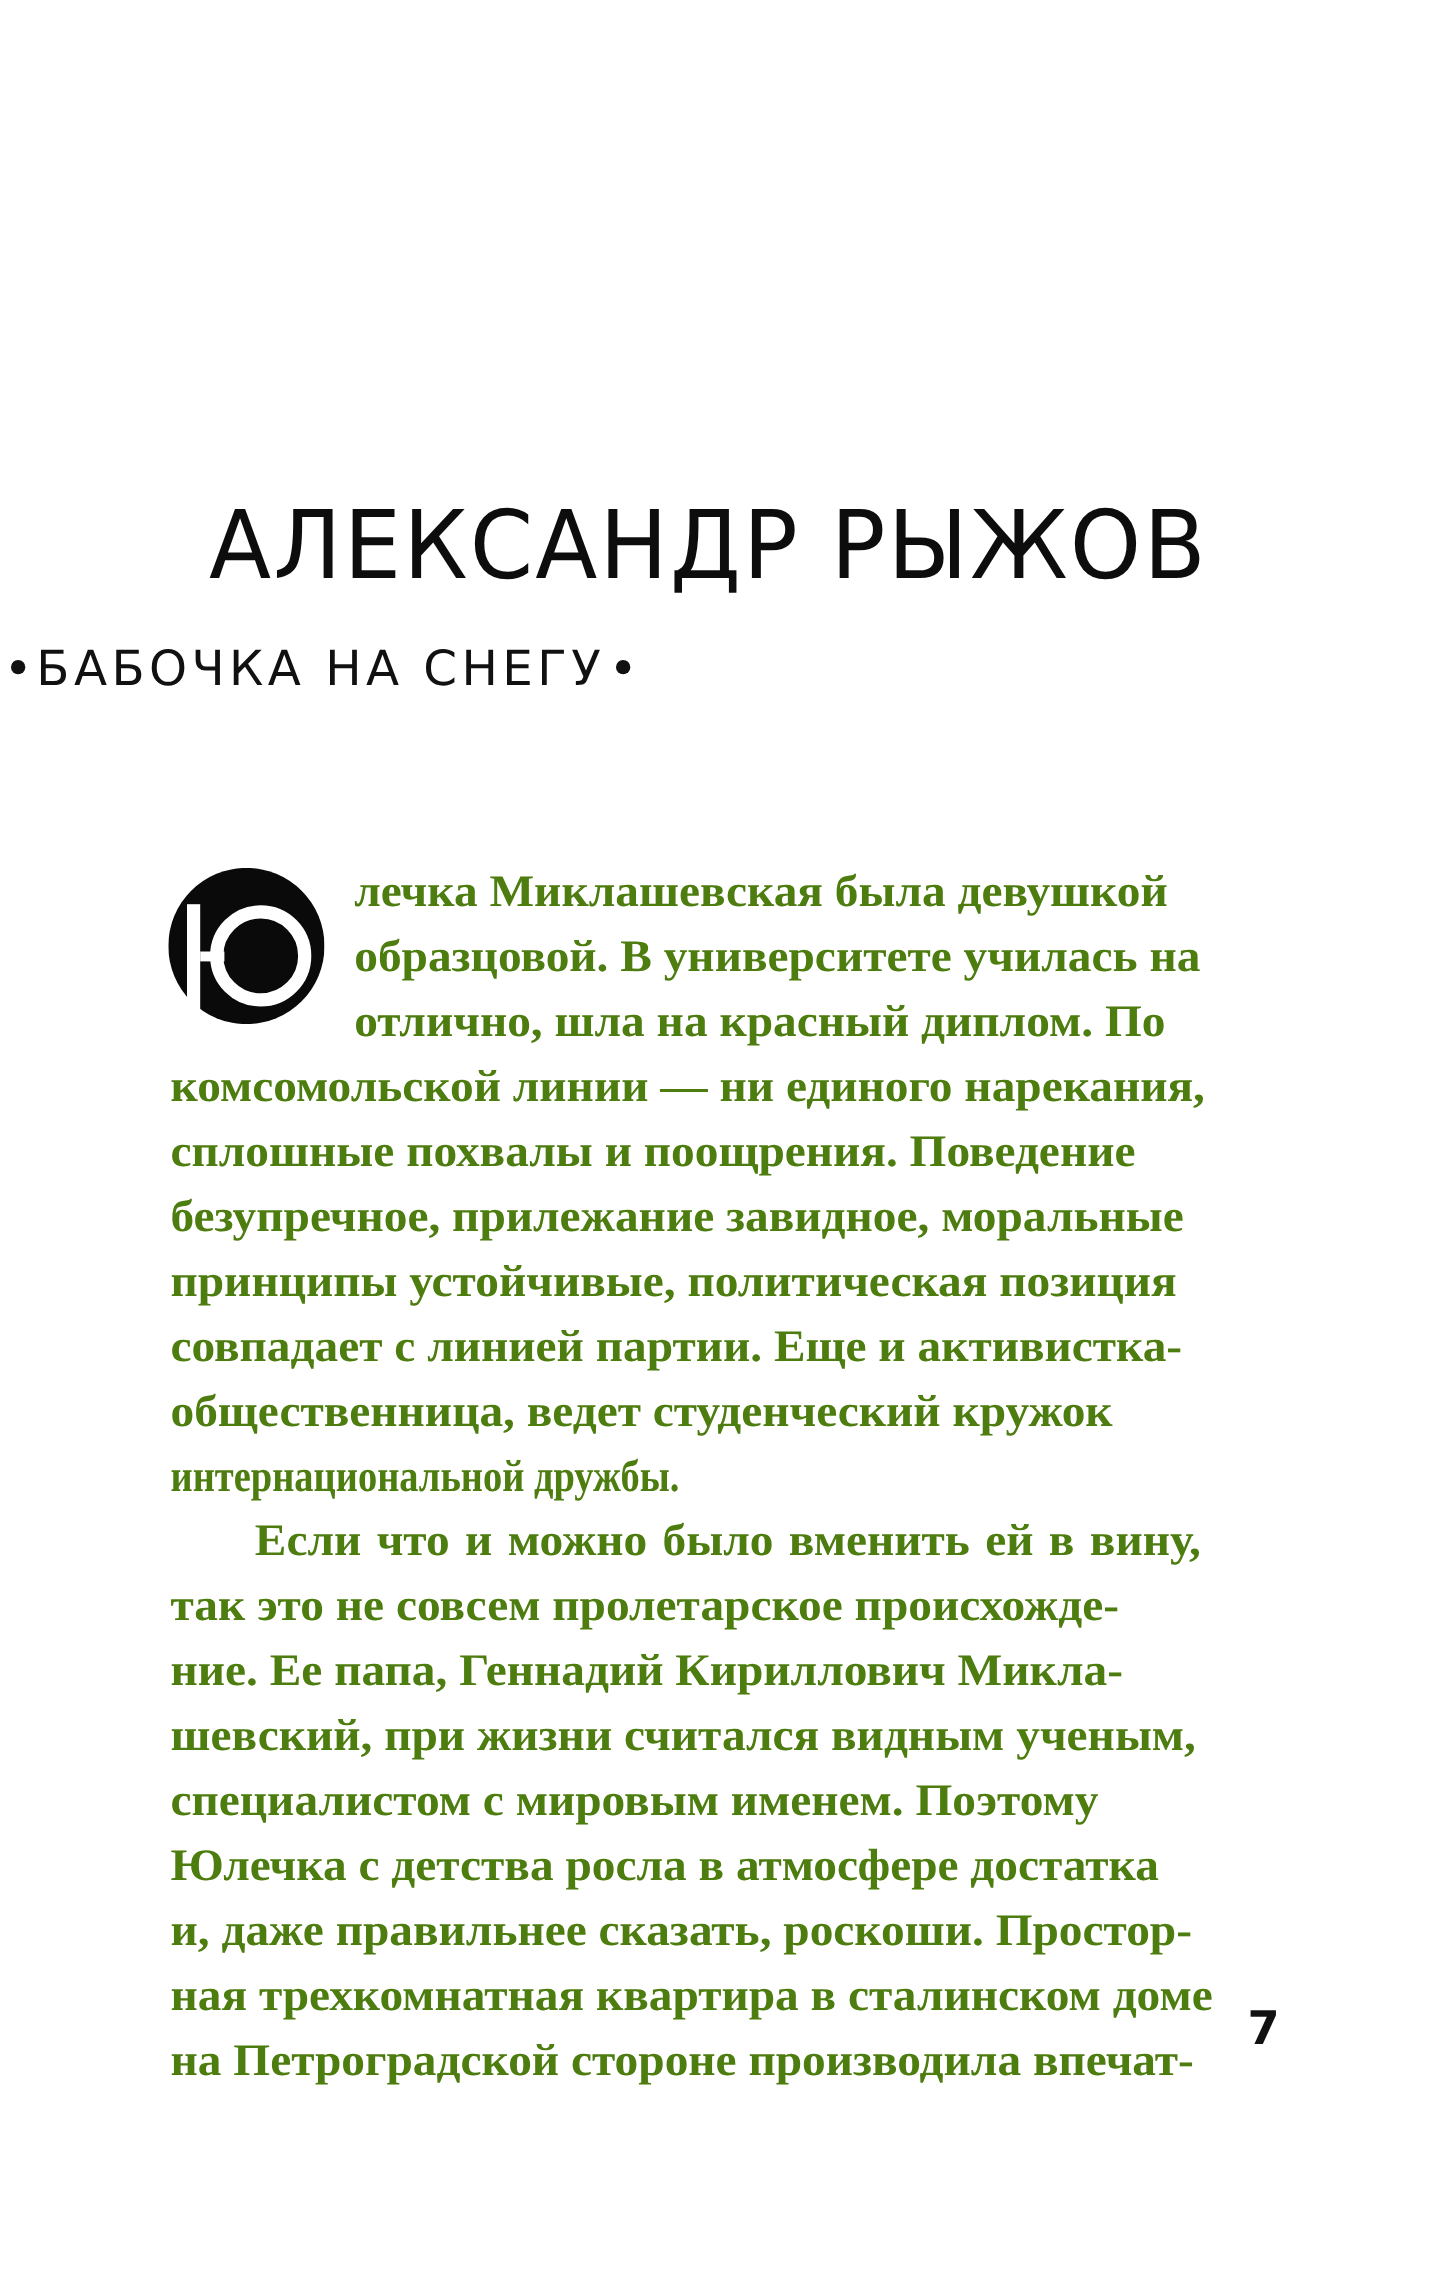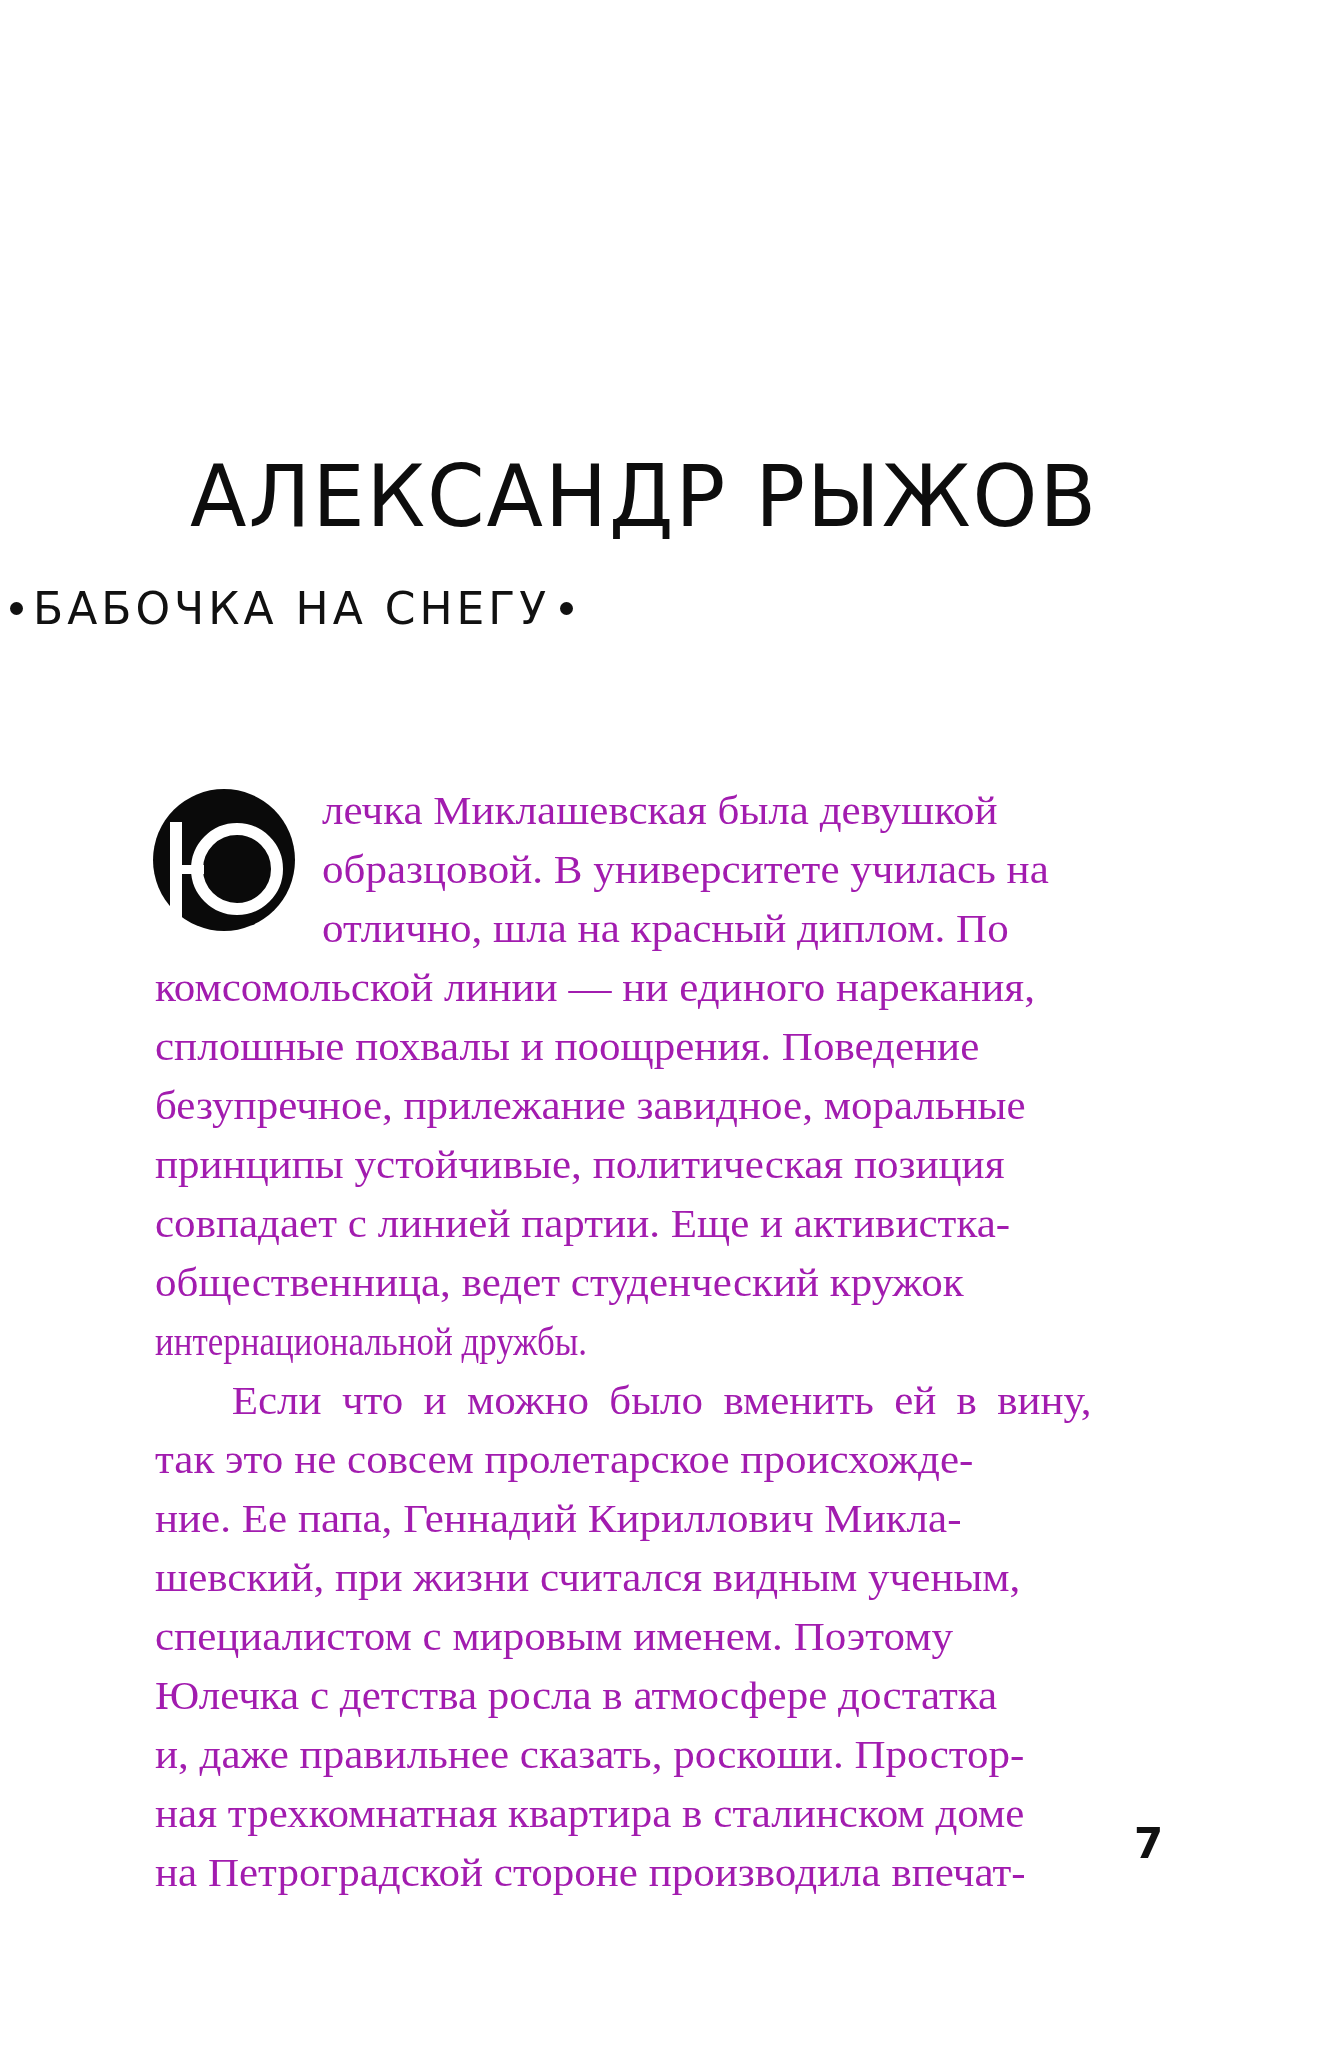--- a/index.html
+++ b/index.html
@@ -73,21 +73,22 @@
     }
     .dropcap svg { display: block; }
     .text {
       position: absolute;
       left: 155px;
       top: 762px;
       width: 920px;
       font-family: "Liberation Serif", serif;
       font-size: 41px;
       line-height: 59px;
-      color: #a21caf;
+      color: #4d7c0f;
+      font-weight: bold;
     }
     .line {
       display: block;
       height: 59px;
       white-space: nowrap;
       text-align: justify;
       text-align-last: justify;
       transform-origin: left top;
     }
     .line.indent-drop {

